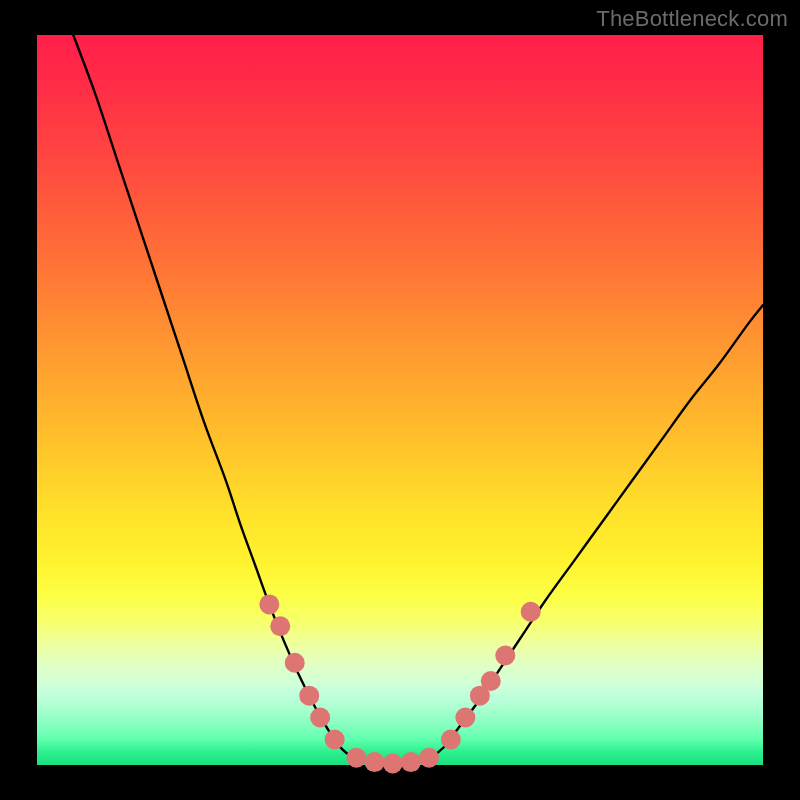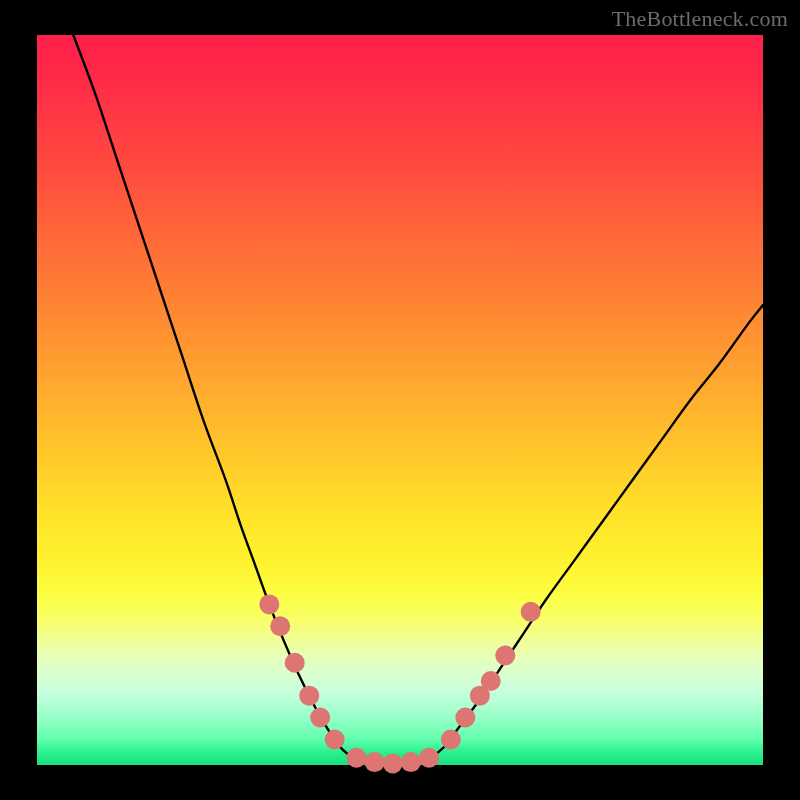--- a/index.html
+++ b/index.html
@@ -43,21 +43,21 @@
       #86ffc0 94.5%,
       #5fffad 96.5%,
       #2df08f 98.2%,
       #18e07f 100%
     );
   }
   .watermark {
     position: absolute;
     top: 6px;
     right: 12px;
-    font-family: Liberation Serif, serif;
+    font-family: Liberation Sans, sans-serif;
     font-size: 22px;
     font-weight: 500;
     color: #6b6b6b;
     letter-spacing: 0.2px;
     user-select: none;
   }
   svg.overlay {
     position: absolute;
     left: 0;
     top: 0;

